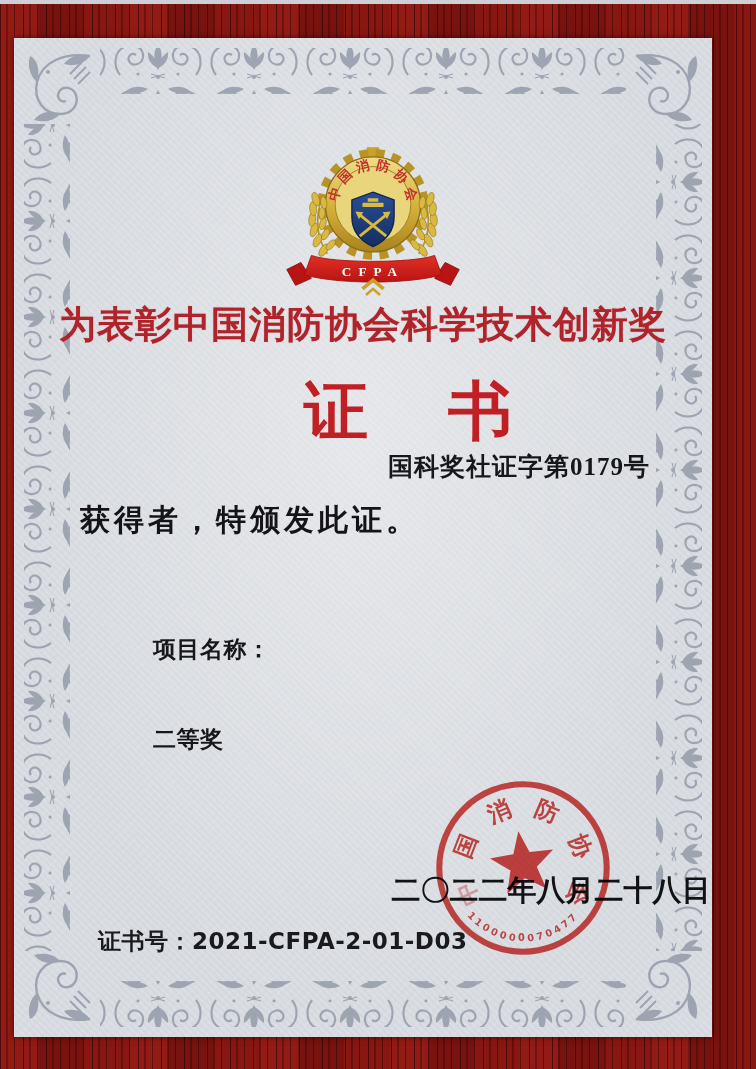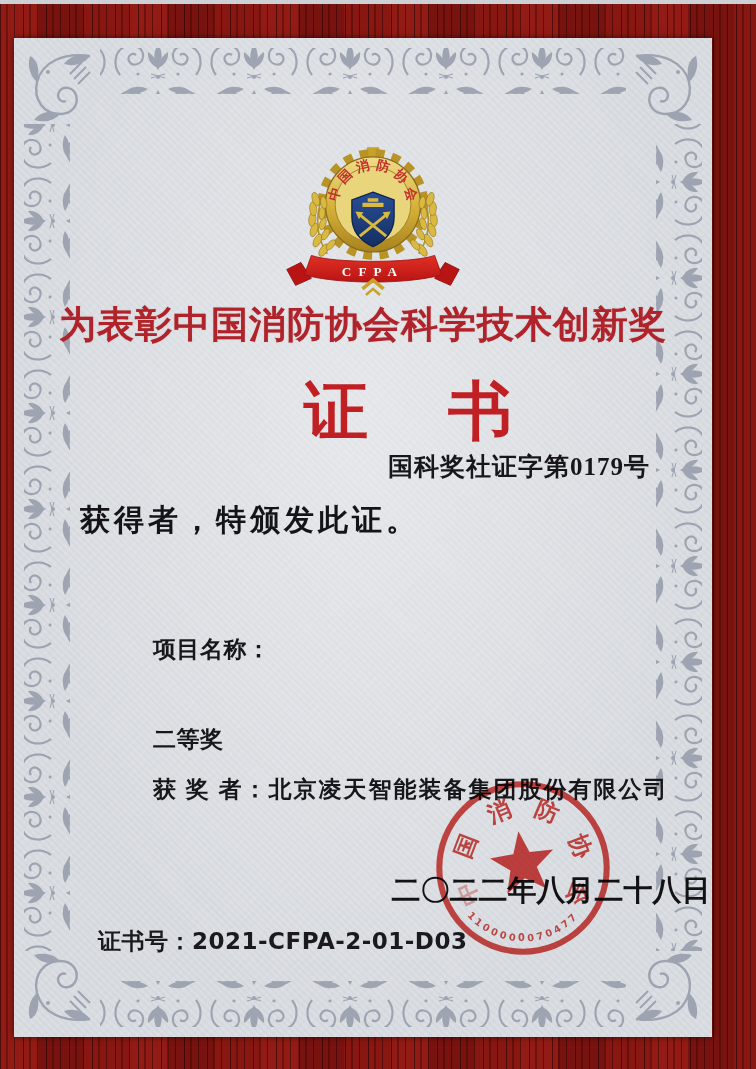--- a/index.html
+++ b/index.html
@@ -202,24 +202,20 @@
   <div class="body-text">
     <div class="l2">获得者，特颁发此证。</div>
   </div>
 
   <div class="field field-project">
     <span class="label">项目名称：</span>
   </div>
   <div class="field field-grade">
     <span class="value">二等奖</span>
   </div>
-  <div class="field field-winner">
-    <span class="label">获 奖 者：</span>
-    <span class="value">北京凌天智能装备集团股份有限公司</span>
-  </div>
 
   <svg class="seal" viewBox="0 0 200 200" aria-hidden="true">
     <circle cx="100" cy="100" r="90" fill="none" stroke="#d5322e" stroke-width="6.5" opacity="0.92"></circle>
     <polygon fill="#d5322e" opacity="0.95" points="95.0,60.4 107.0,82.8 132.4,80.2 114.8,98.6 125.0,121.9 102.1,110.9 83.1,127.8 86.5,102.6 64.5,89.7 89.6,85.2"></polygon>
     <g font-family="'Liberation Serif','DejaVu Serif',serif" font-size="25" font-weight="bold" fill="#d5322e" text-anchor="middle" dominant-baseline="central">
       <text x="40.2" y="127.9" transform="rotate(-115 40.2 127.9)" opacity="0.4">中</text>
       <text x="38.4" y="76.4" transform="rotate(-69 38.4 76.4)" opacity="0.92">国</text>
       <text x="74.2" y="39.2" transform="rotate(-23 74.2 39.2)" opacity="0.92">消</text>
       <text x="125.8" y="39.2" transform="rotate(23 125.8 39.2)" opacity="0.92">防</text>
       <text x="161.6" y="76.4" transform="rotate(69 161.6 76.4)" opacity="0.92">协</text>

